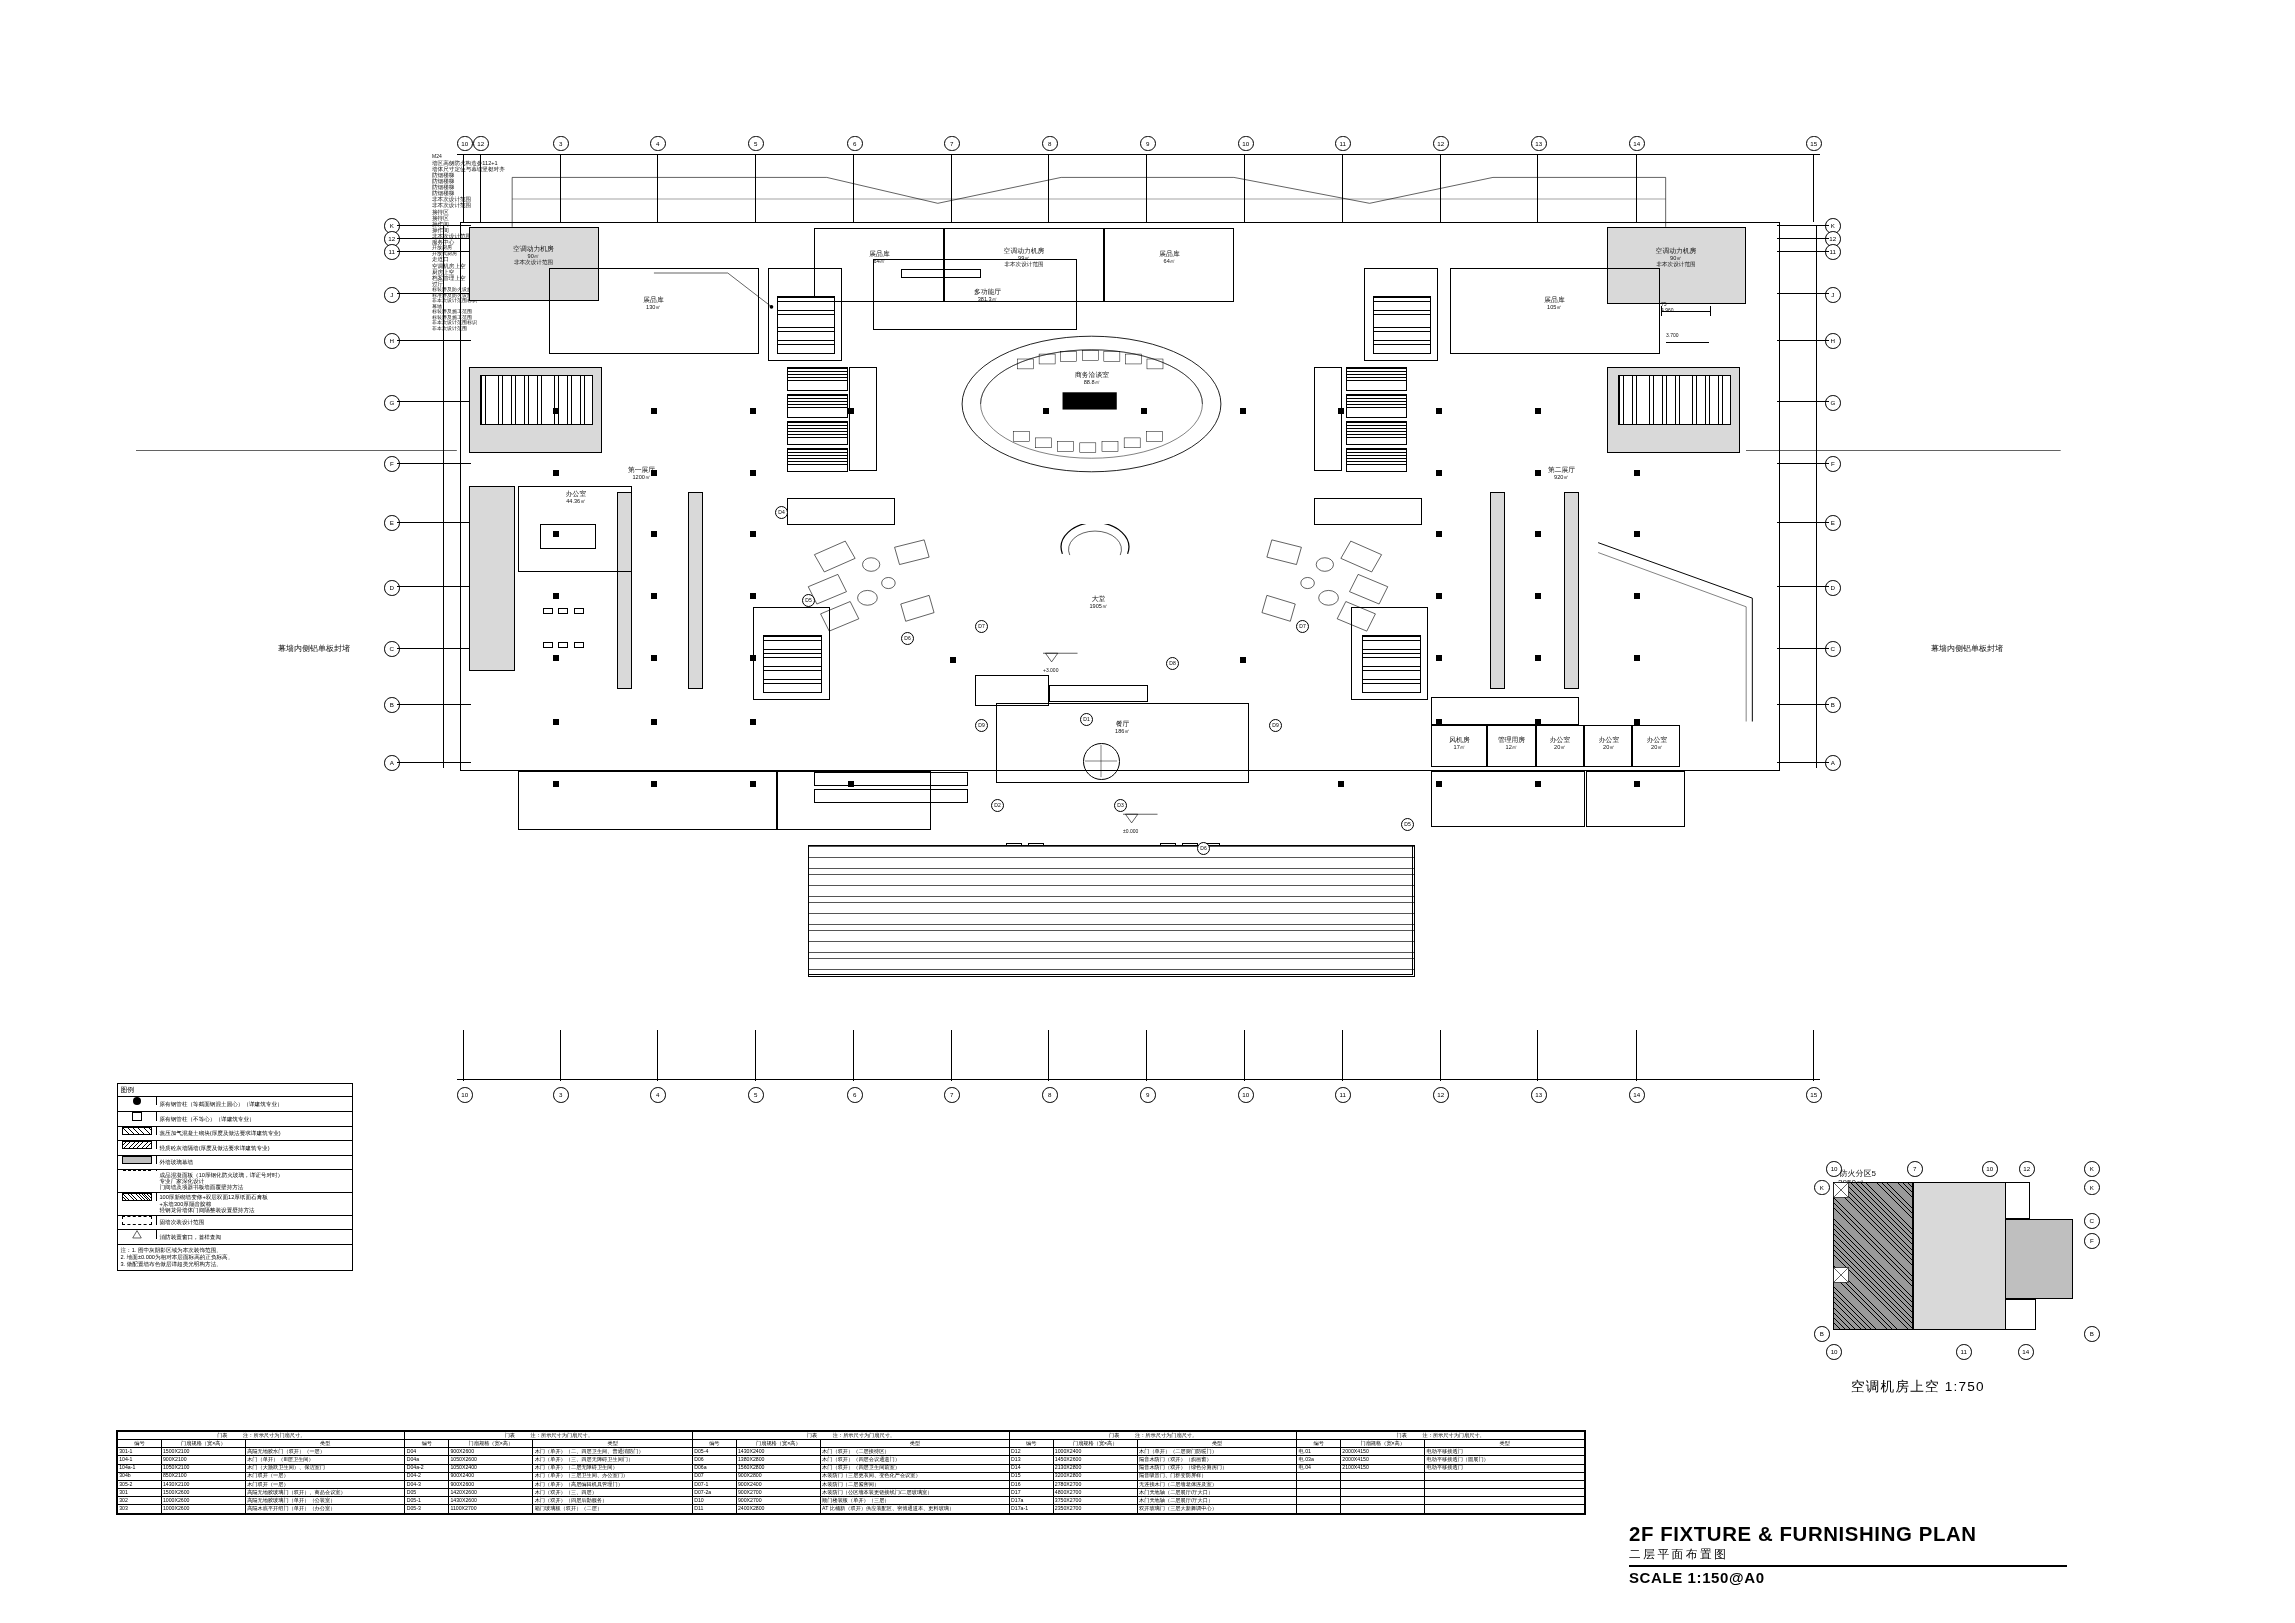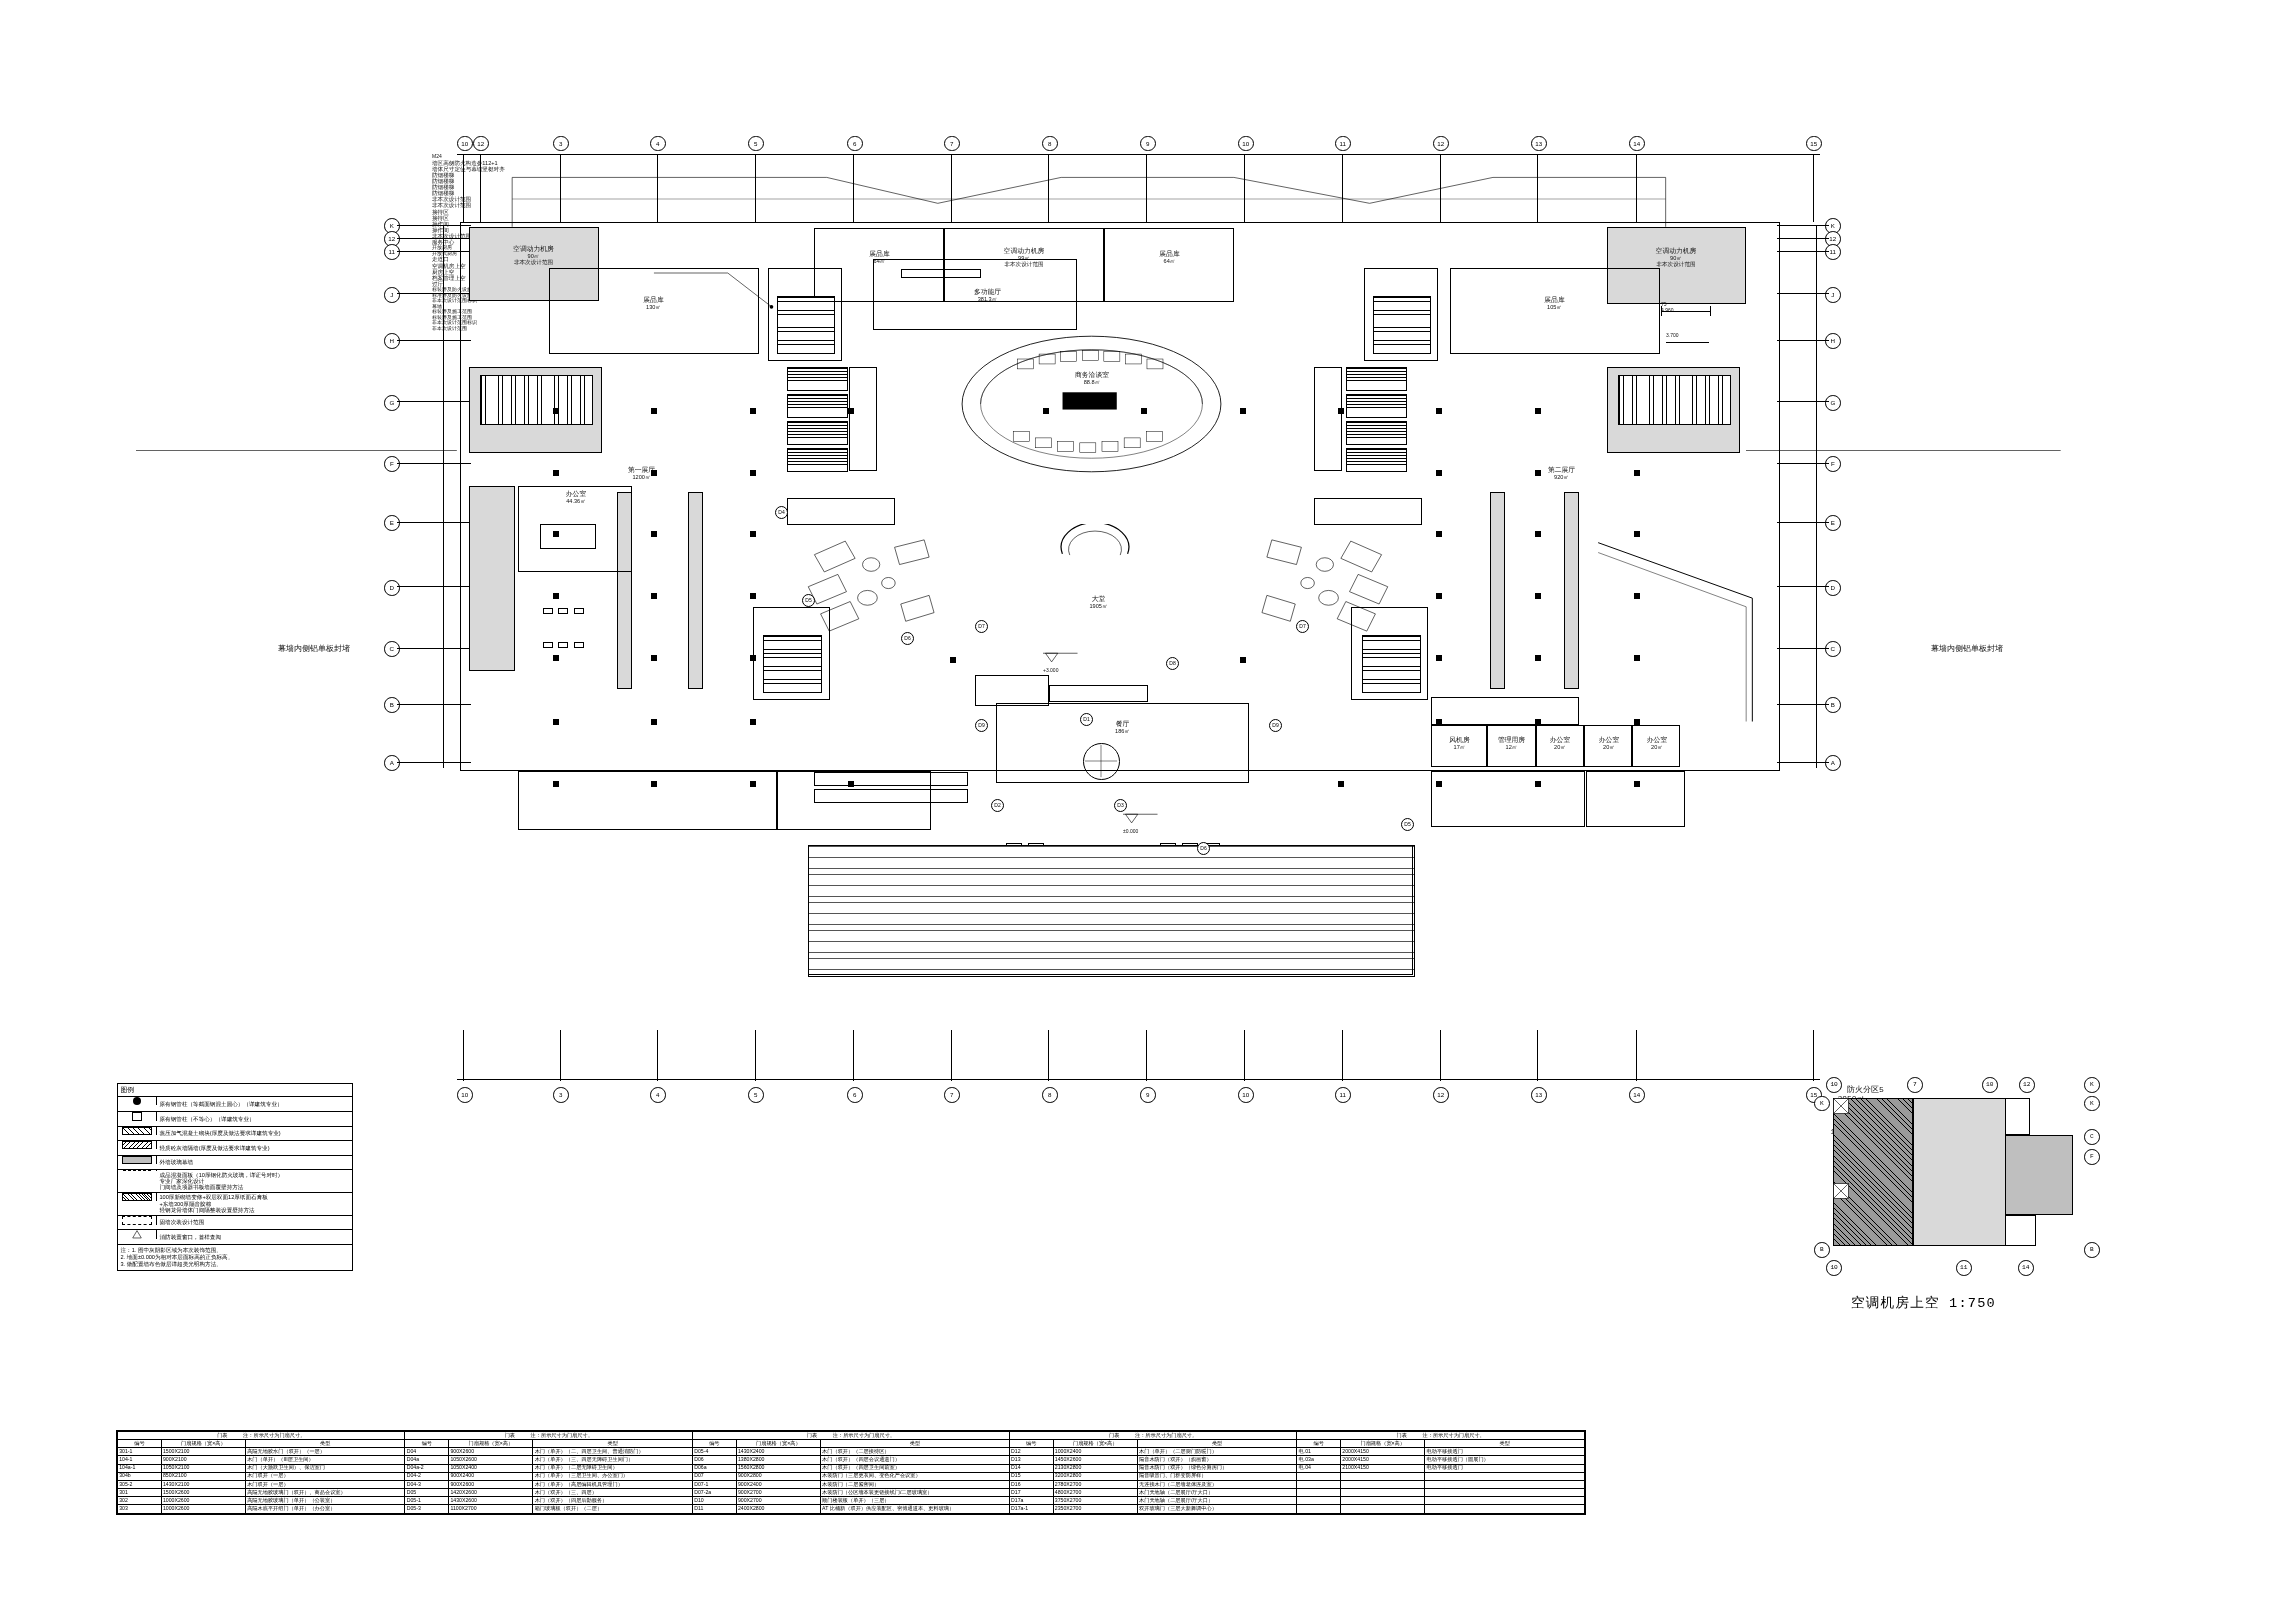--- a/index.html
+++ b/index.html
@@ -37,21 +37,21 @@
                   display:flex;align-items:center;justify-content:center;align-self:stretch;}
   #legend .lg-txt{font-size:5.6px;padding:1.2px 2.5px;line-height:1.15;}
   #legend .lg-notes{font-size:5.6px;padding:1.9px 2.5px;line-height:1.3;}
   .sym-dot{width:8px;height:8px;border-radius:50%;background:#000;}
   .sym-sq{width:7.4px;height:7.4px;border:0.6px solid #000;}
   .sym-bar{width:28px;height:6.2px;border:0.6px solid #000;}
   .sym-dash{width:28px;height:0;border-top:0.6px dashed #000;}
   .sym-dashbox{width:28px;height:7.4px;border:0.6px dashed #000;}
 
   
-  #keyplan{position:absolute;left:1814px;top:1077px;width:333px;height:247px;font-family:Liberation Mono, monospace;}
+  #keyplan{position:absolute;left:1814px;top:1161px;width:333px;height:247px;}
   #keyplan .kp-title{position:absolute;left:37px;top:217px;font-size:13.6px;letter-spacing:1.2px;}
 
   
   #titleblock{position:absolute;left:1629px;top:1523px;width:617px;}
   #titleblock .t1{font-size:20.4px;font-weight:bold;letter-spacing:0.6px;}
   #titleblock .t2{font-size:11.7px;letter-spacing:2.5px;margin-top:1.2px;}
   #titleblock .rule{height:1.9px;background:#000;margin:2.5px 0 2.5px 0;width:438px;}
   #titleblock .t3{font-size:15px;font-weight:bold;letter-spacing:0.6px;}
 
   
@@ -679,20 +679,26 @@
     <div class="lbl c" style="left:108px;top:85px;width:74px;font-size:8px;">
       <span>防火分区5</span><br><span>2950㎡</span>
     </div>
     <div class="lbl c" style="left:192px;top:81px;width:67px;font-size:7.4px;">
       <span>防火分区6</span><br><span>1676.3㎡</span>
     </div>
 
     <div class="kp-title">空调机房上空 1:750</div>
   </div>
 
+  <div id="titleblock">
+    <div class="t1">2F  FIXTURE  &amp;  FURNISHING  PLAN</div>
+    <div class="t2">二层平面布置图</div>
+    <div class="rule"></div>
+    <div class="t3">SCALE  1:150@A0</div>
+  </div>
 
   <div id="doors">
     <table>
       <thead>
         <tr>
           <th colspan="3">
             <span>门表</span>　　　<span>注：所示尺寸为门扇尺寸。</span>
           </th>
           <th colspan="3">
             <span>门表</span>　　　<span>注：所示尺寸为门扇尺寸。</span>

